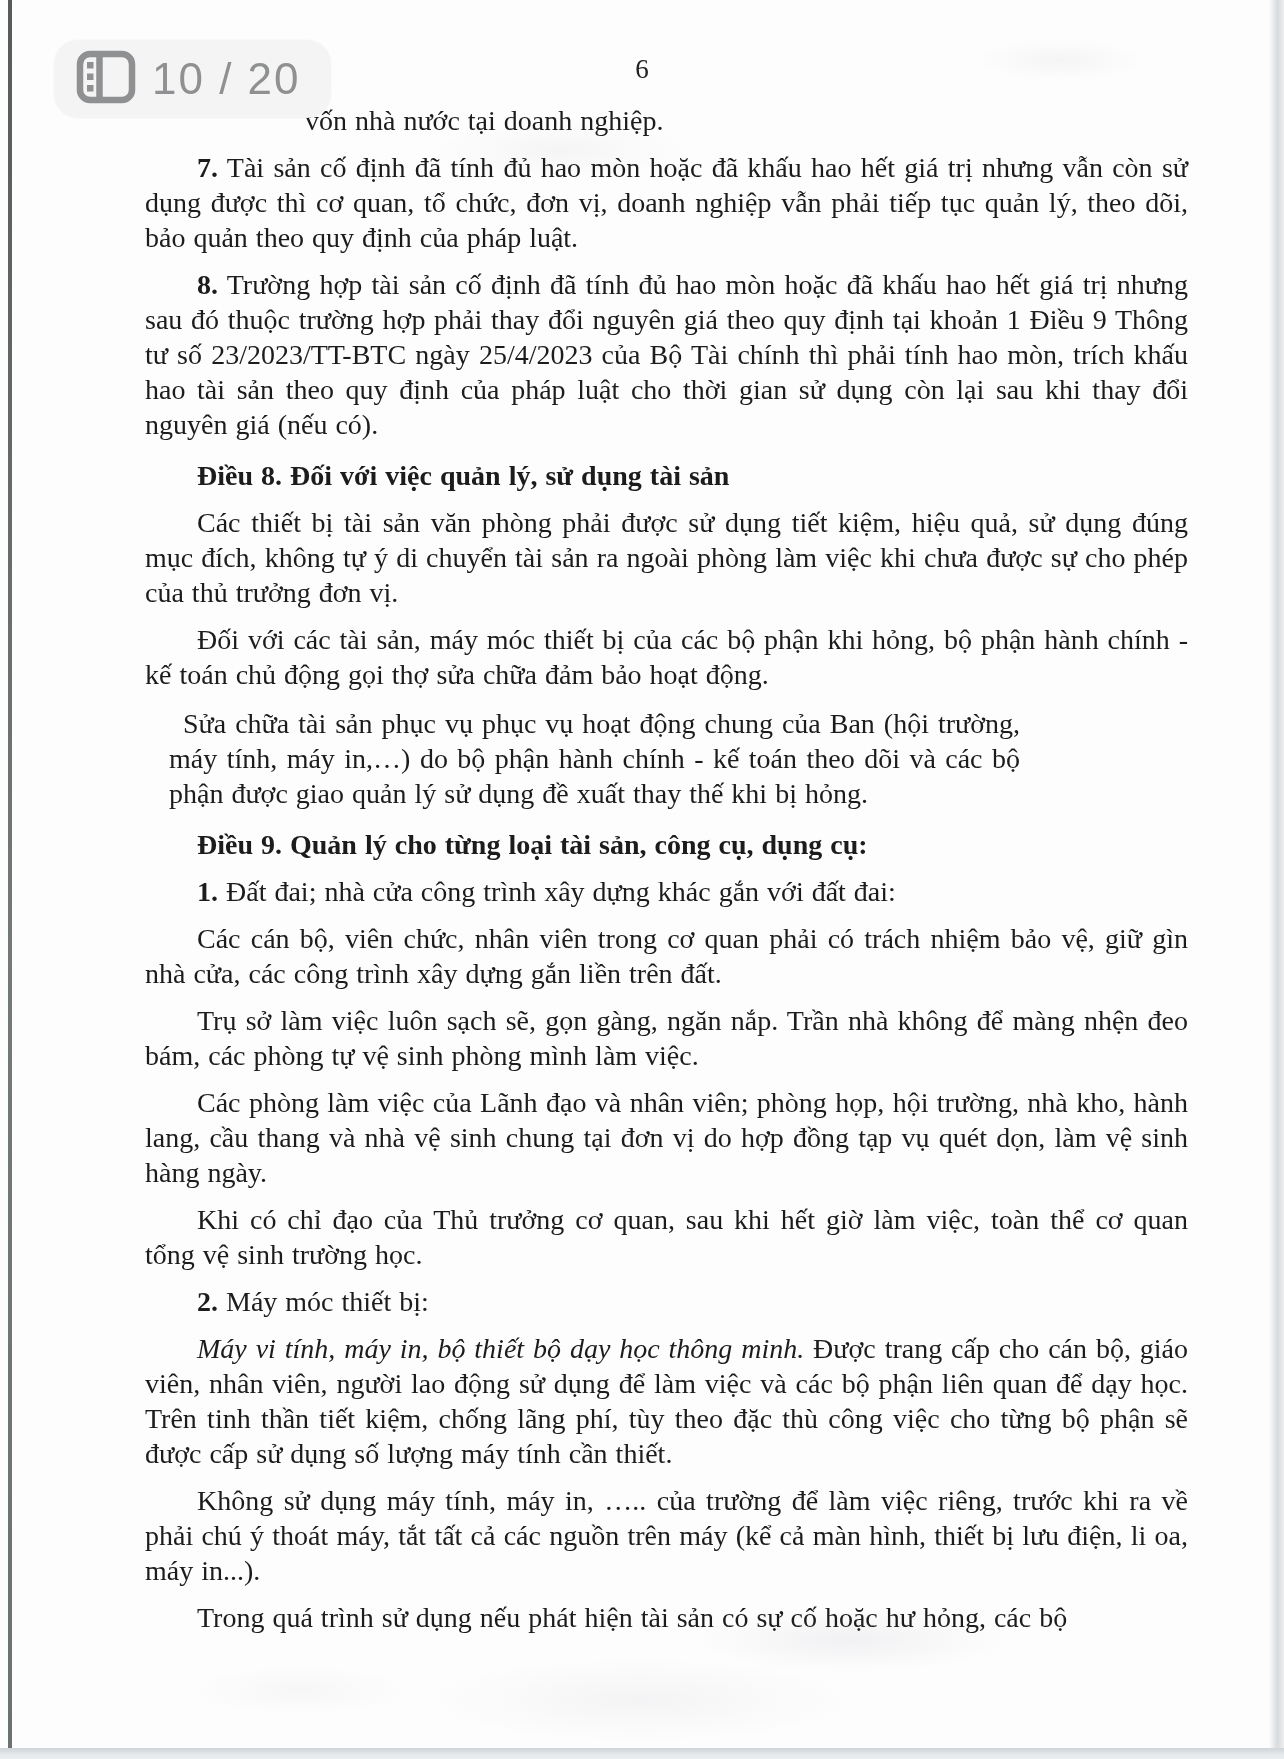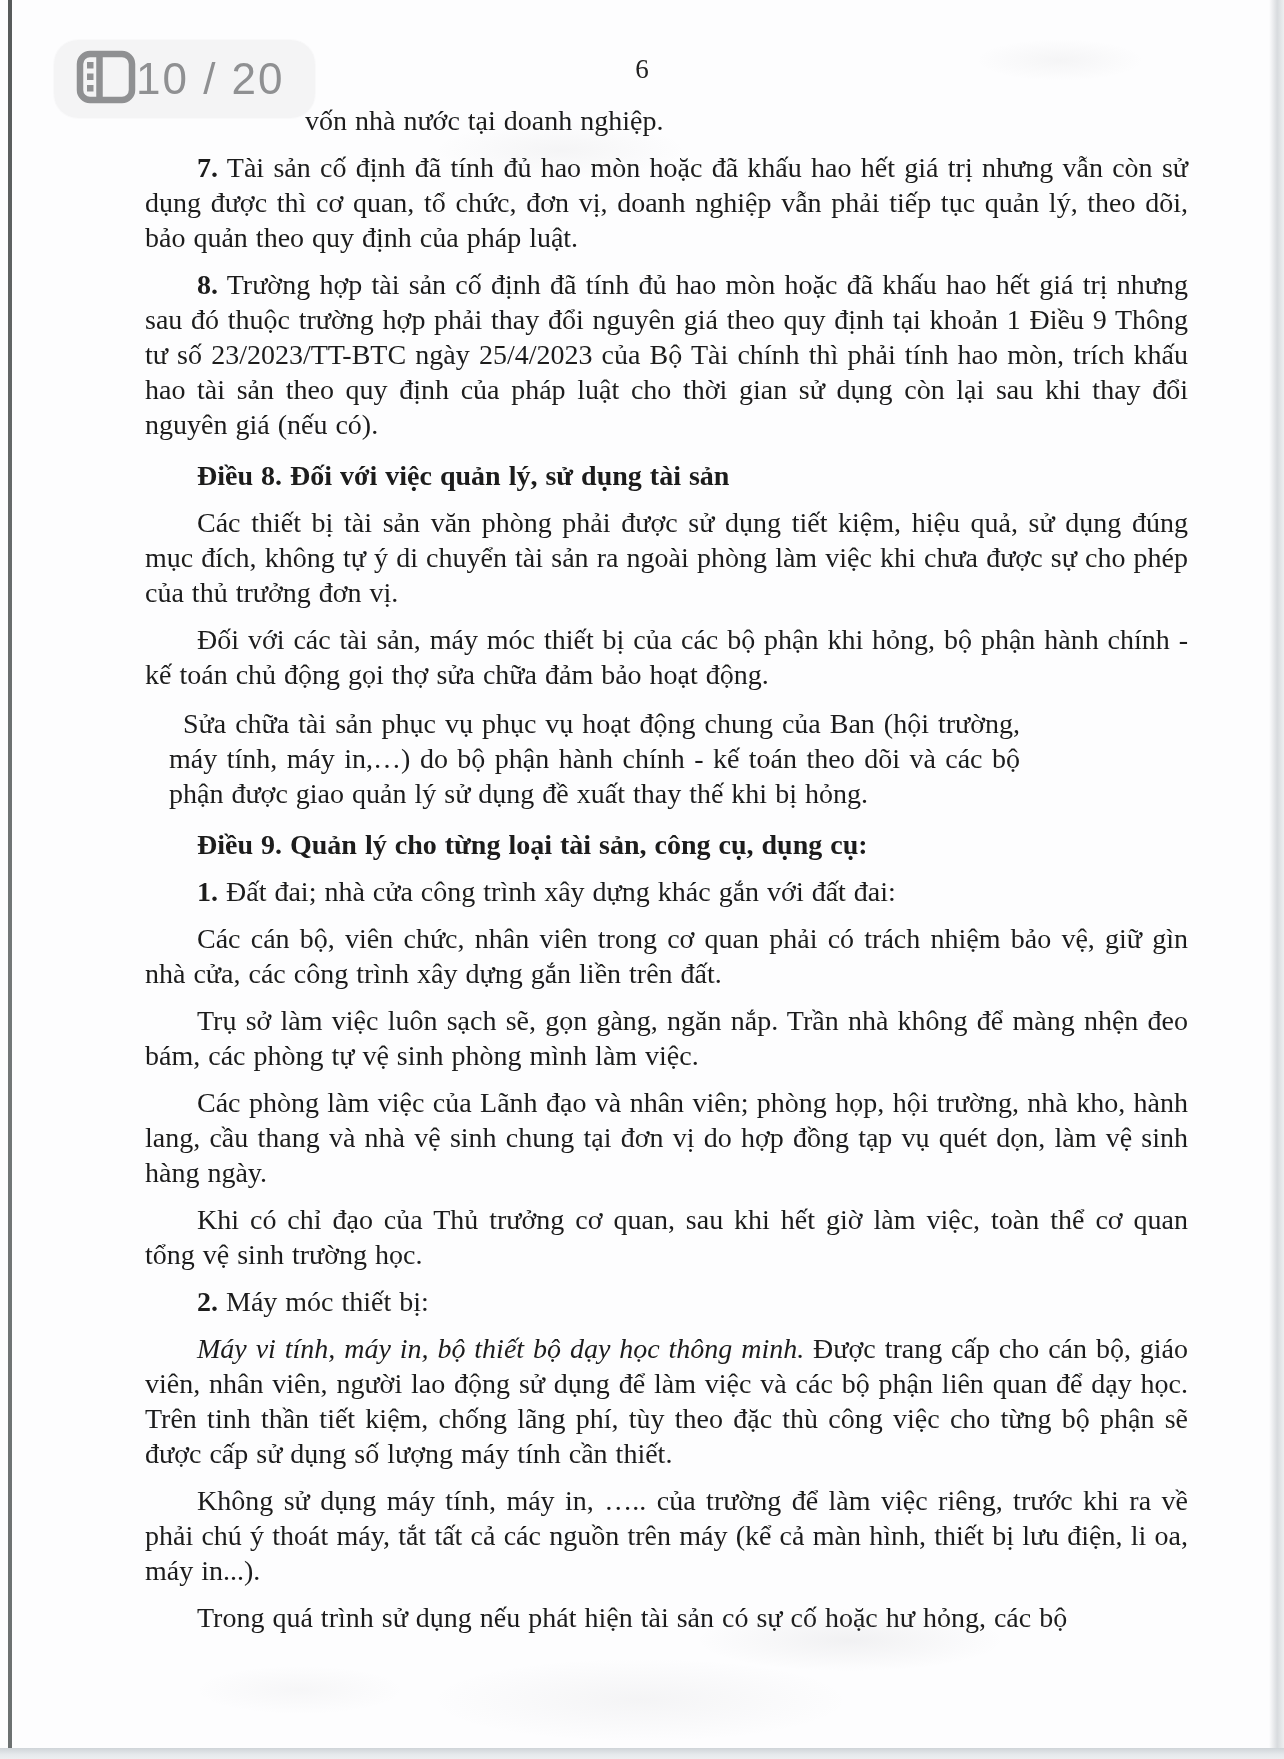--- a/index.html
+++ b/index.html
@@ -28,21 +28,21 @@
     background-image:
       radial-gradient(ellipse 180px 40px at 560px 150px, rgba(90,90,95,.05), transparent 70%),
       radial-gradient(ellipse 220px 45px at 850px 1640px, rgba(80,80,90,.07), transparent 70%),
       radial-gradient(ellipse 300px 60px at 640px 1700px, rgba(80,80,90,.05), transparent 70%),
       radial-gradient(ellipse 120px 30px at 1060px 60px,  rgba(90,90,95,.05), transparent 70%),
       radial-gradient(ellipse 150px 35px at 300px 1690px, rgba(80,80,90,.04), transparent 70%);
   }
   
   .page-pill{
     position:absolute;left:54px;top:40px;height:78px;z-index:9;
-    display:flex;align-items:center;
+    display:flex;align-items:center;gap:16px;
     padding:0 30px 0 22px;border-radius:24px;
     background:rgba(244,244,245,.97);
     box-shadow:0 0 0 1px rgba(0,0,0,.015);
     cursor:pointer;
   }
   .page-pill .glyph{display:block;}
   .pill-label{
     font-family:"Liberation Sans", sans-serif;
     font-size:44px;line-height:1;color:#8f9092;letter-spacing:2px;
     white-space:nowrap;

